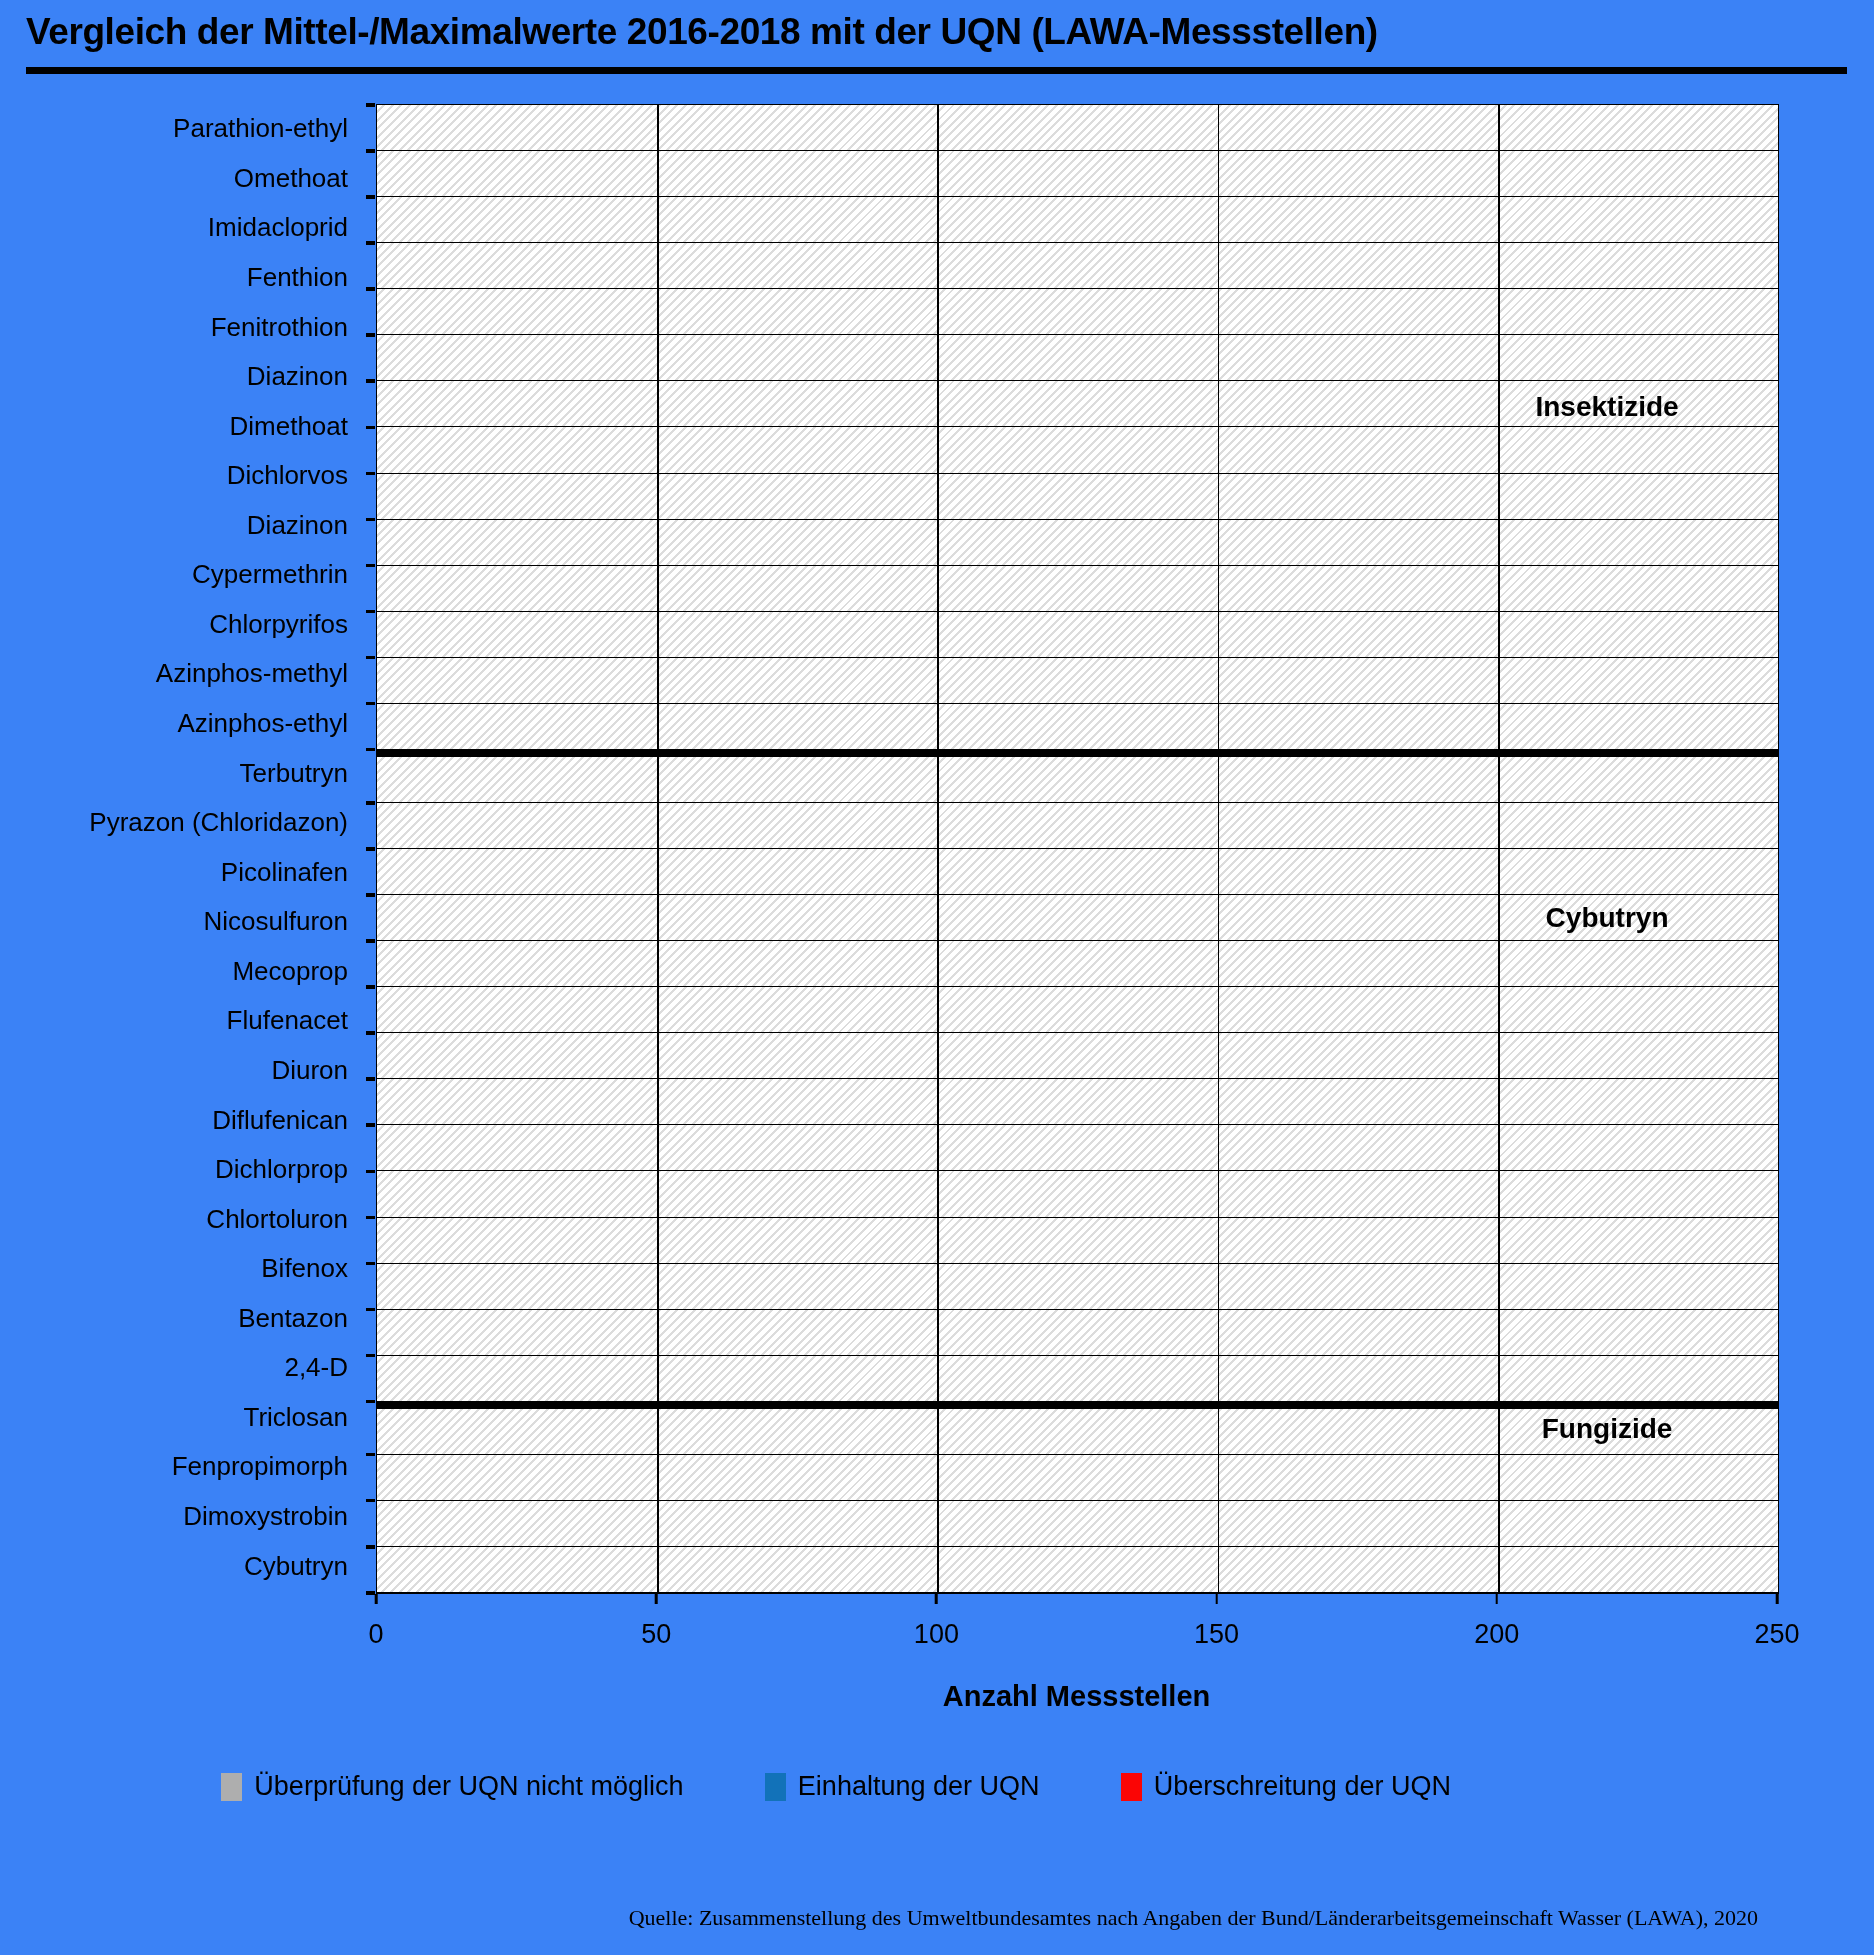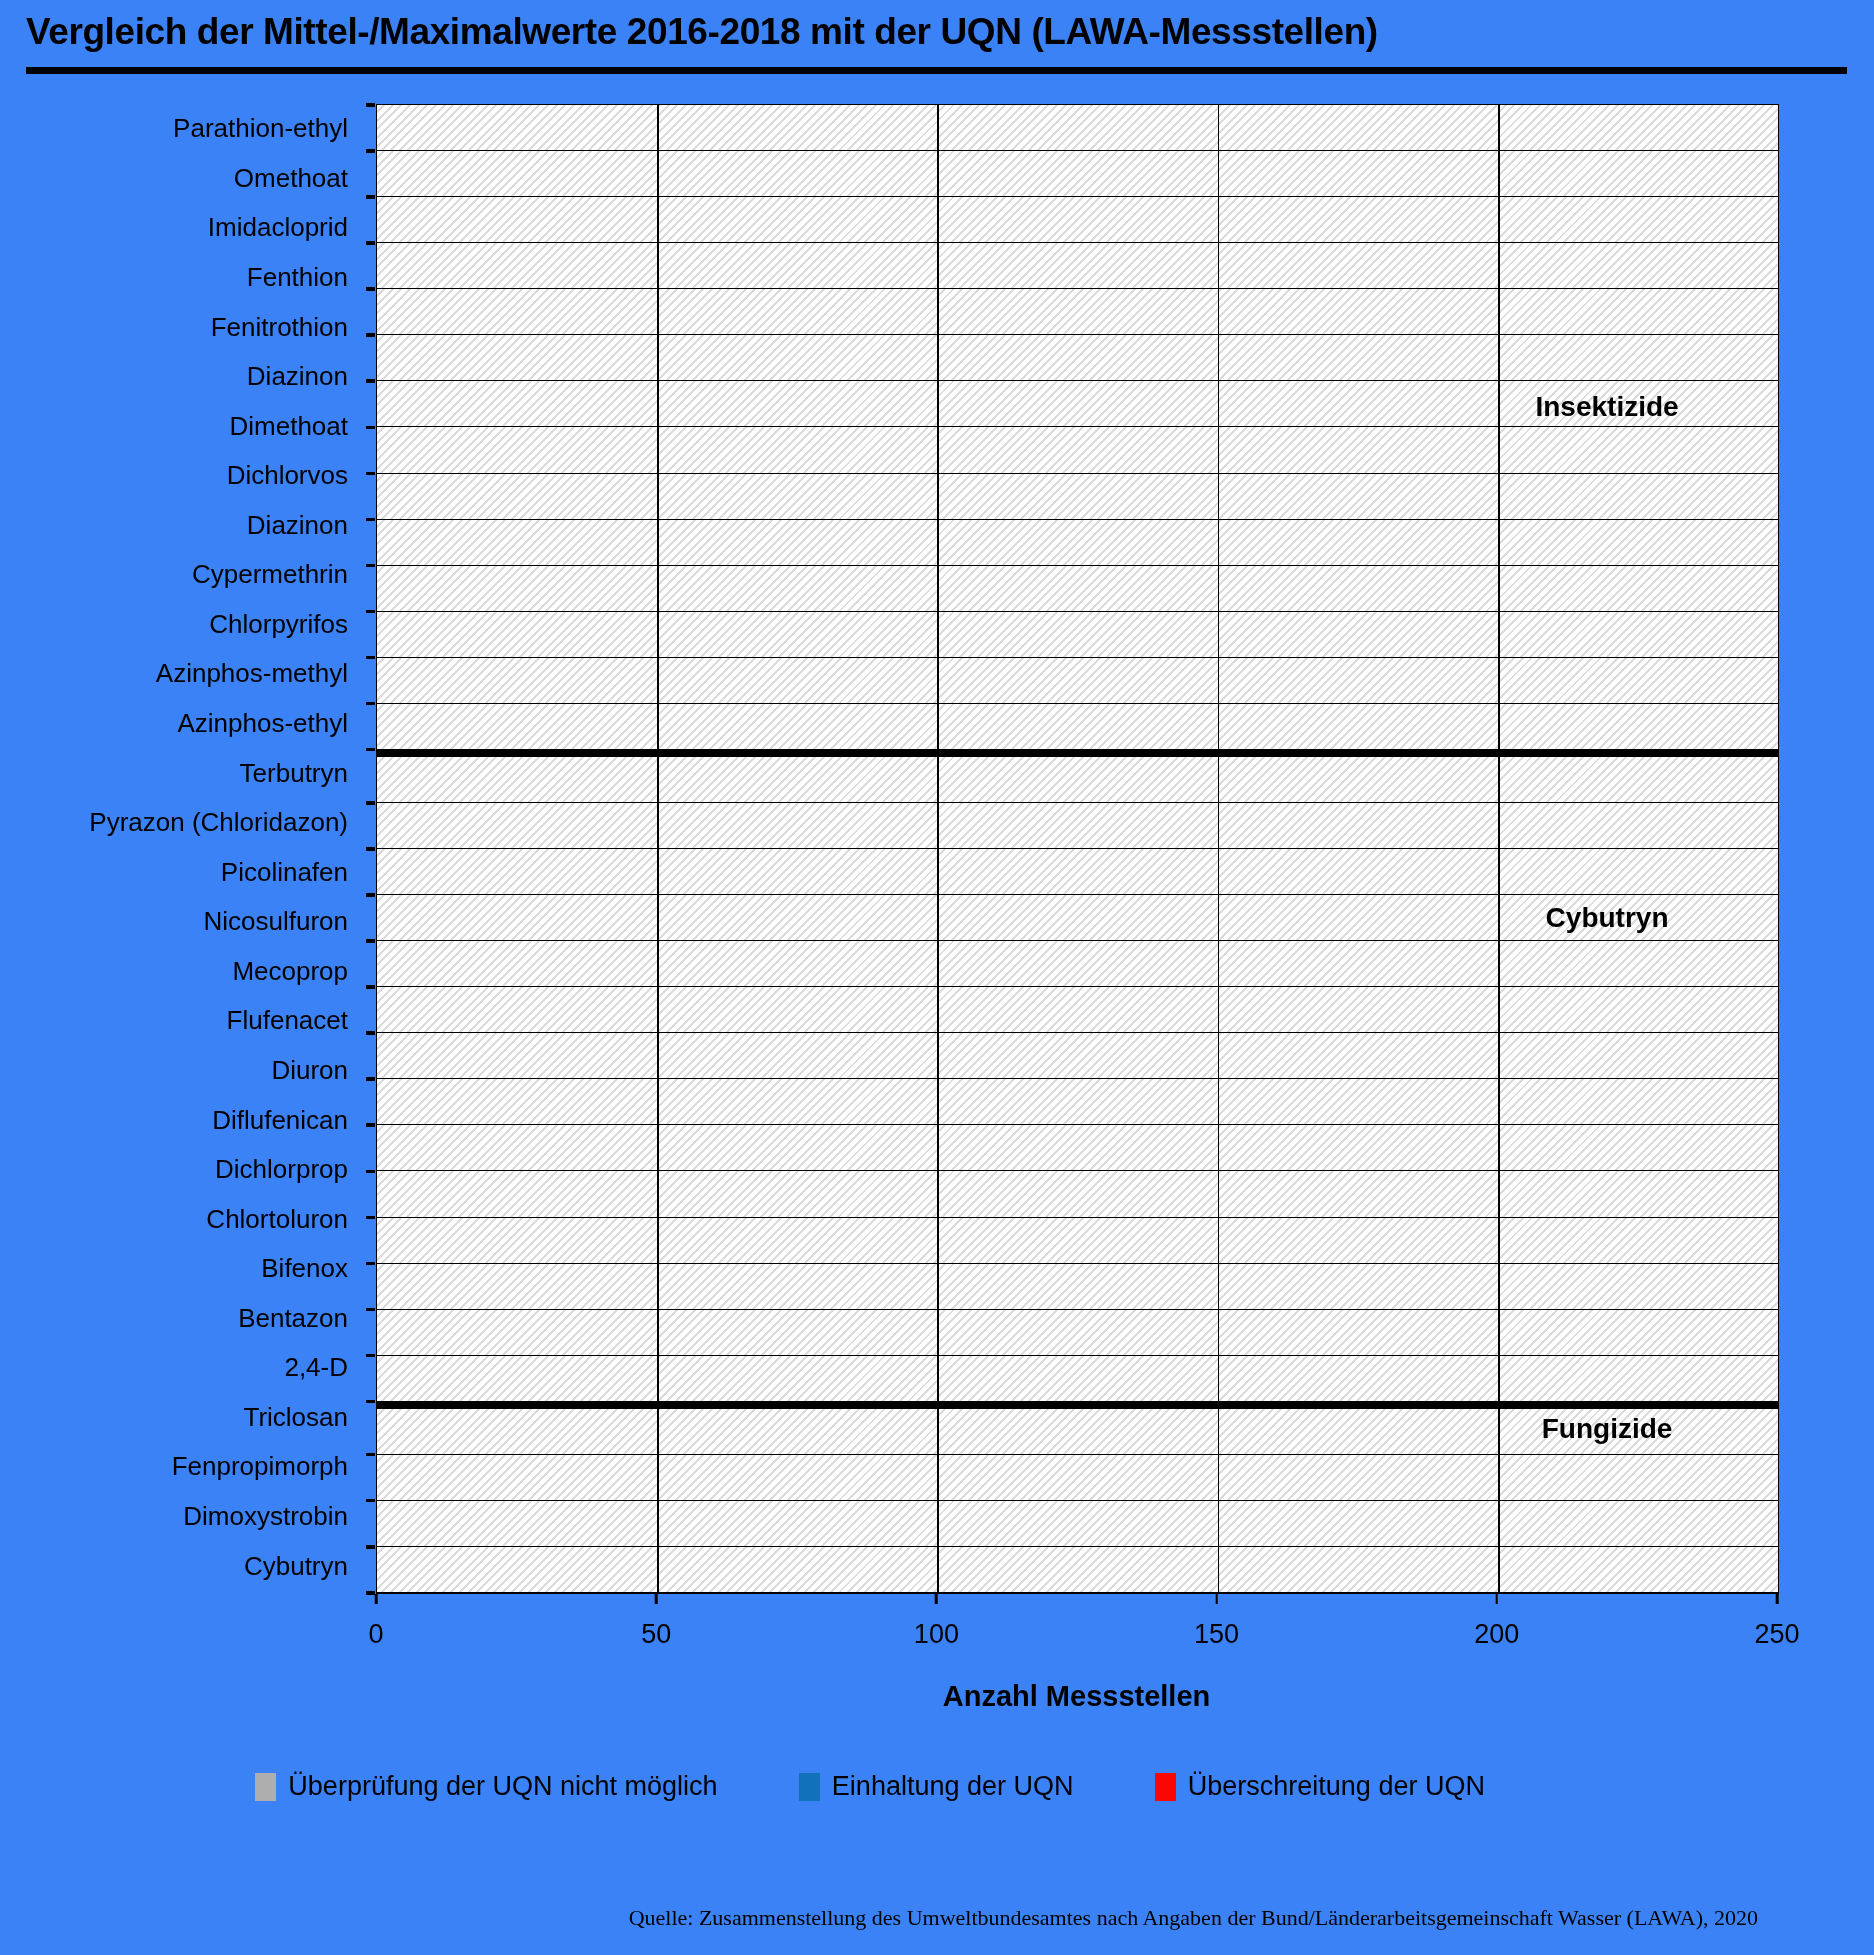--- a/index.html
+++ b/index.html
@@ -38,21 +38,21 @@
 
   
   #xaxis { position:absolute; left:376px; top:1594px; width:1401px; height:70px; }
   .xtick-mark { position:absolute; top:0; width:2.6px; height:9.7px; background:#000; transform:translateX(-50%); }
   .xtick-label { position:absolute; top:24.6px; transform:translateX(-50%); font-size:27px; }
   #xlabel { position:absolute; left:376px; top:1680px; width:1401px; text-align:center;
             font-size:29px; font-weight:bold; }
 
   
   #legend { position:absolute; left:0; top:1771px; width:1672px; display:flex;
-            justify-content:center; align-items:center; gap:81px;margin-left:34px; }
+            justify-content:center; align-items:center; gap:81px; }
   .legend-item { display:flex; align-items:center; gap:12.3px; font-size:27px; white-space:nowrap; }
   .legend-swatch { width:21px; height:28px; flex:0 0 auto; }
 
   #source { position:absolute; right:116px; top:1905px; font-family:"Liberation Serif", serif;
             font-size:22px; white-space:nowrap; }
 </style>
 </head>
 <body>
 
 <div id="page">

